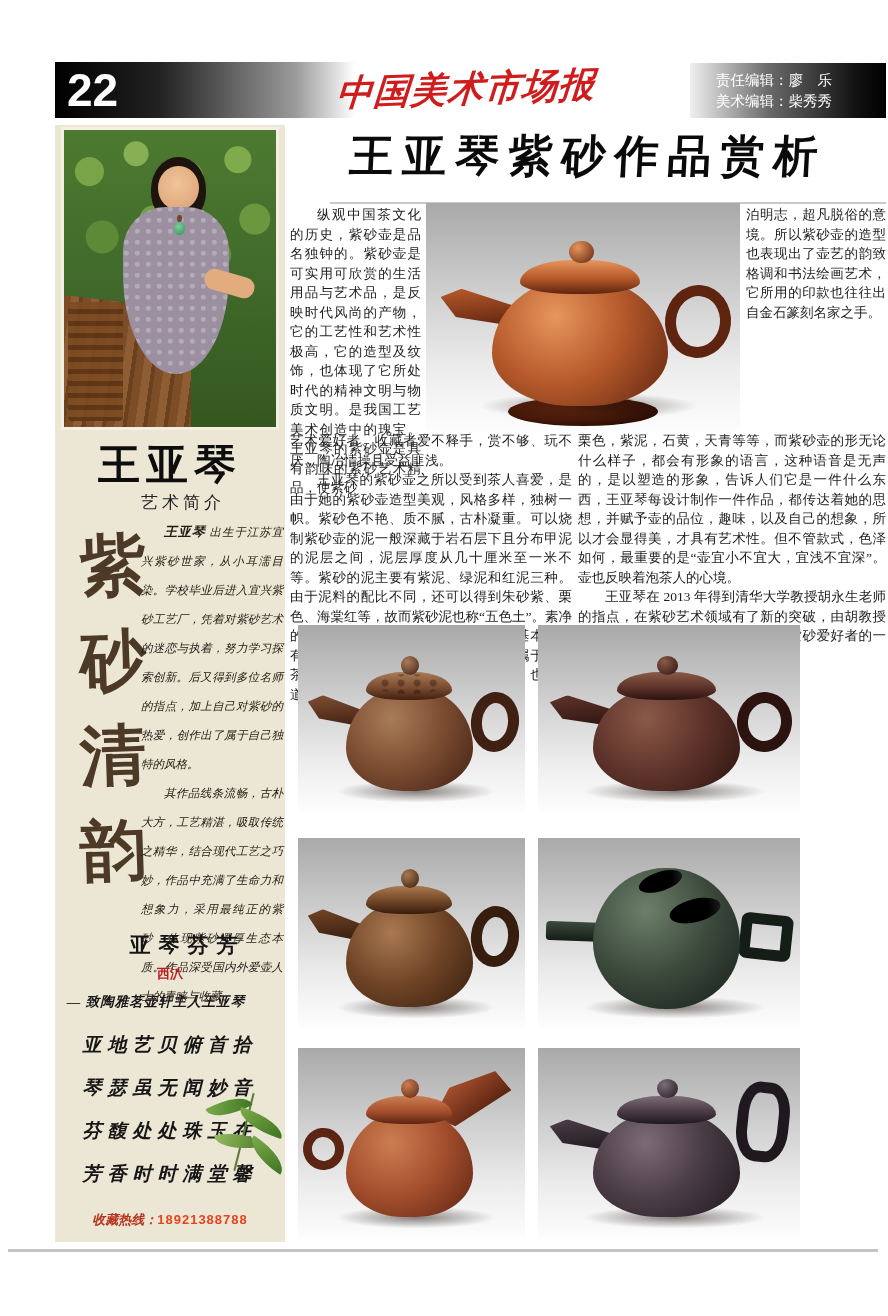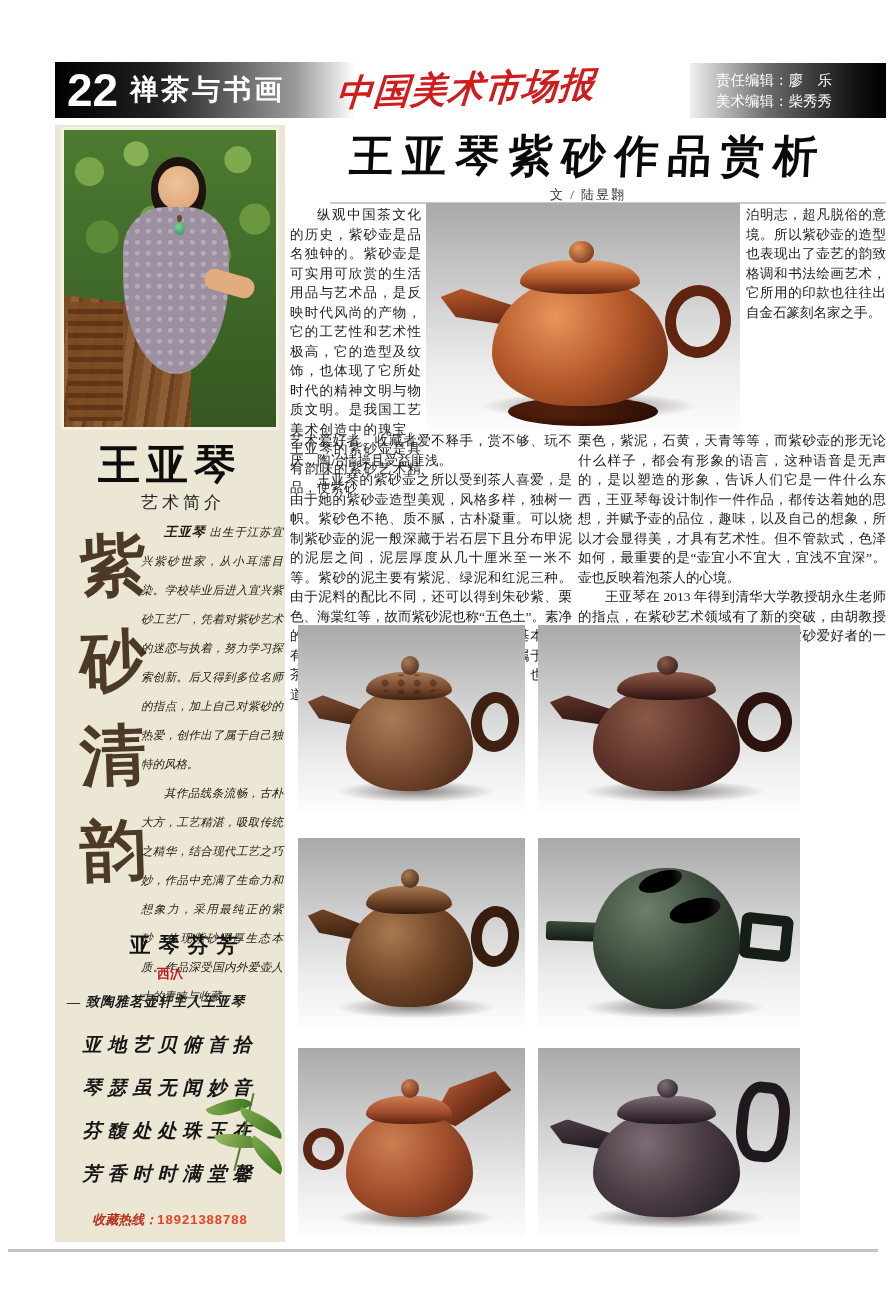--- a/index.html
+++ b/index.html
@@ -151,21 +151,20 @@
   
   .footer-rule{left:8px;top:1249px;width:870px;height:3px;background:#c4c4c4;}
 </style>
 </head>
 <body>
 
 <div id="page">
 
   <div class="abs hdr-left">
     <span class="hdr-num">22</span>
-    <span class="hdr-sec">禅茶与书画</span>
   </div>
   <div class="abs masthead">中国美术市场报</div>
   <div class="abs hdr-right">
     <span>责任编辑：廖　乐</span>
     <span>美术编辑：柴秀秀</span>
   </div>
 
   <div class="abs sidebar">
     <div class="abs portrait">
       <div class="portrait-inner">
@@ -213,21 +212,20 @@
       <div class="leaf l4"></div>
     </div>
 
     <div class="abs hotline">
       <span class="lbl">收藏热线：</span><span class="num">18921388788</span>
     </div>
   </div>
 
   <div class="abs main">
     <div class="abs art-title">王亚琴紫砂作品赏析</div>
-    <div class="abs art-byline">文 / 陆昱翾</div>
     <div class="abs byline-rule"></div>
 
     <div class="abs body-text colA">
       <p class="ind">纵观中国茶文化的历史，紫砂壶是品名独钟的。紫砂壶是可实用可欣赏的生活用品与艺术品，是反映时代风尚的产物，它的工艺性和艺术性极高，它的造型及纹饰，也体现了它所处时代的精神文明与物质文明。是我国工艺美术创造中的瑰宝。王亚琴的紫砂壶是具有韵味的紫砂艺术精品，使紫砂</p>
     </div>
 
     <div class="abs photo mainphoto p-main">
       <div class="scene">
         <div class="wood-base"></div>
         <div class="shadow"></div>

